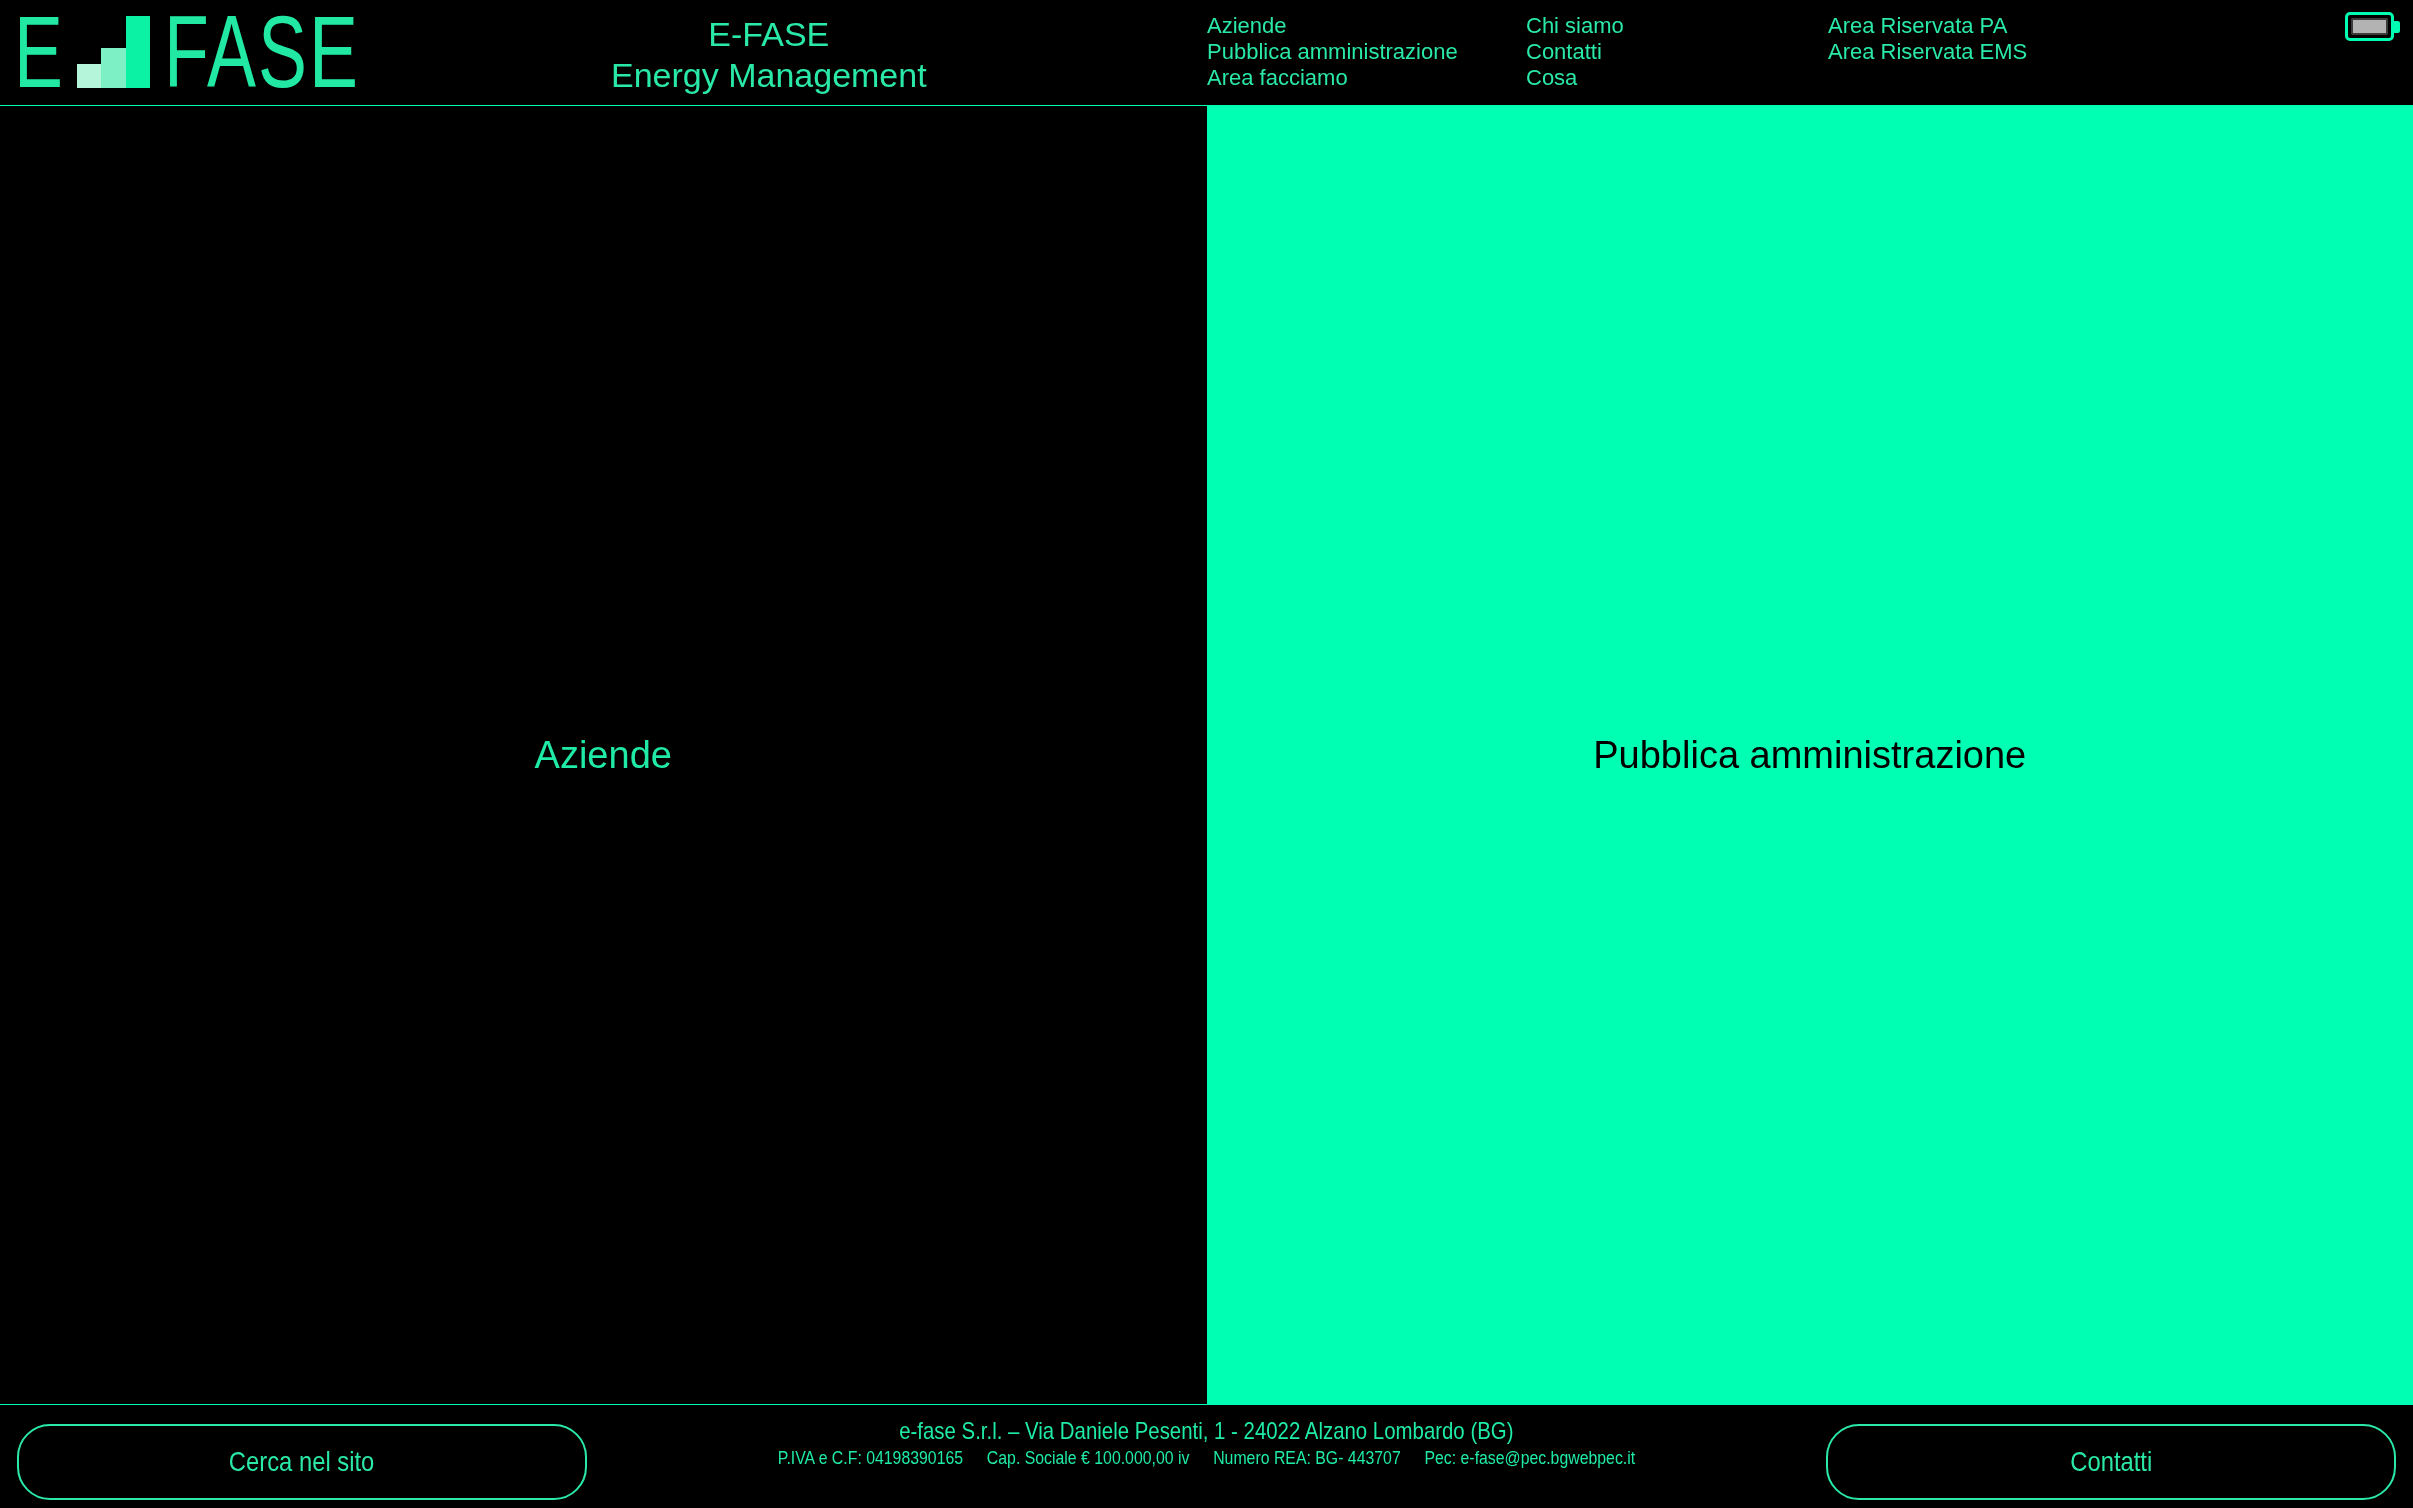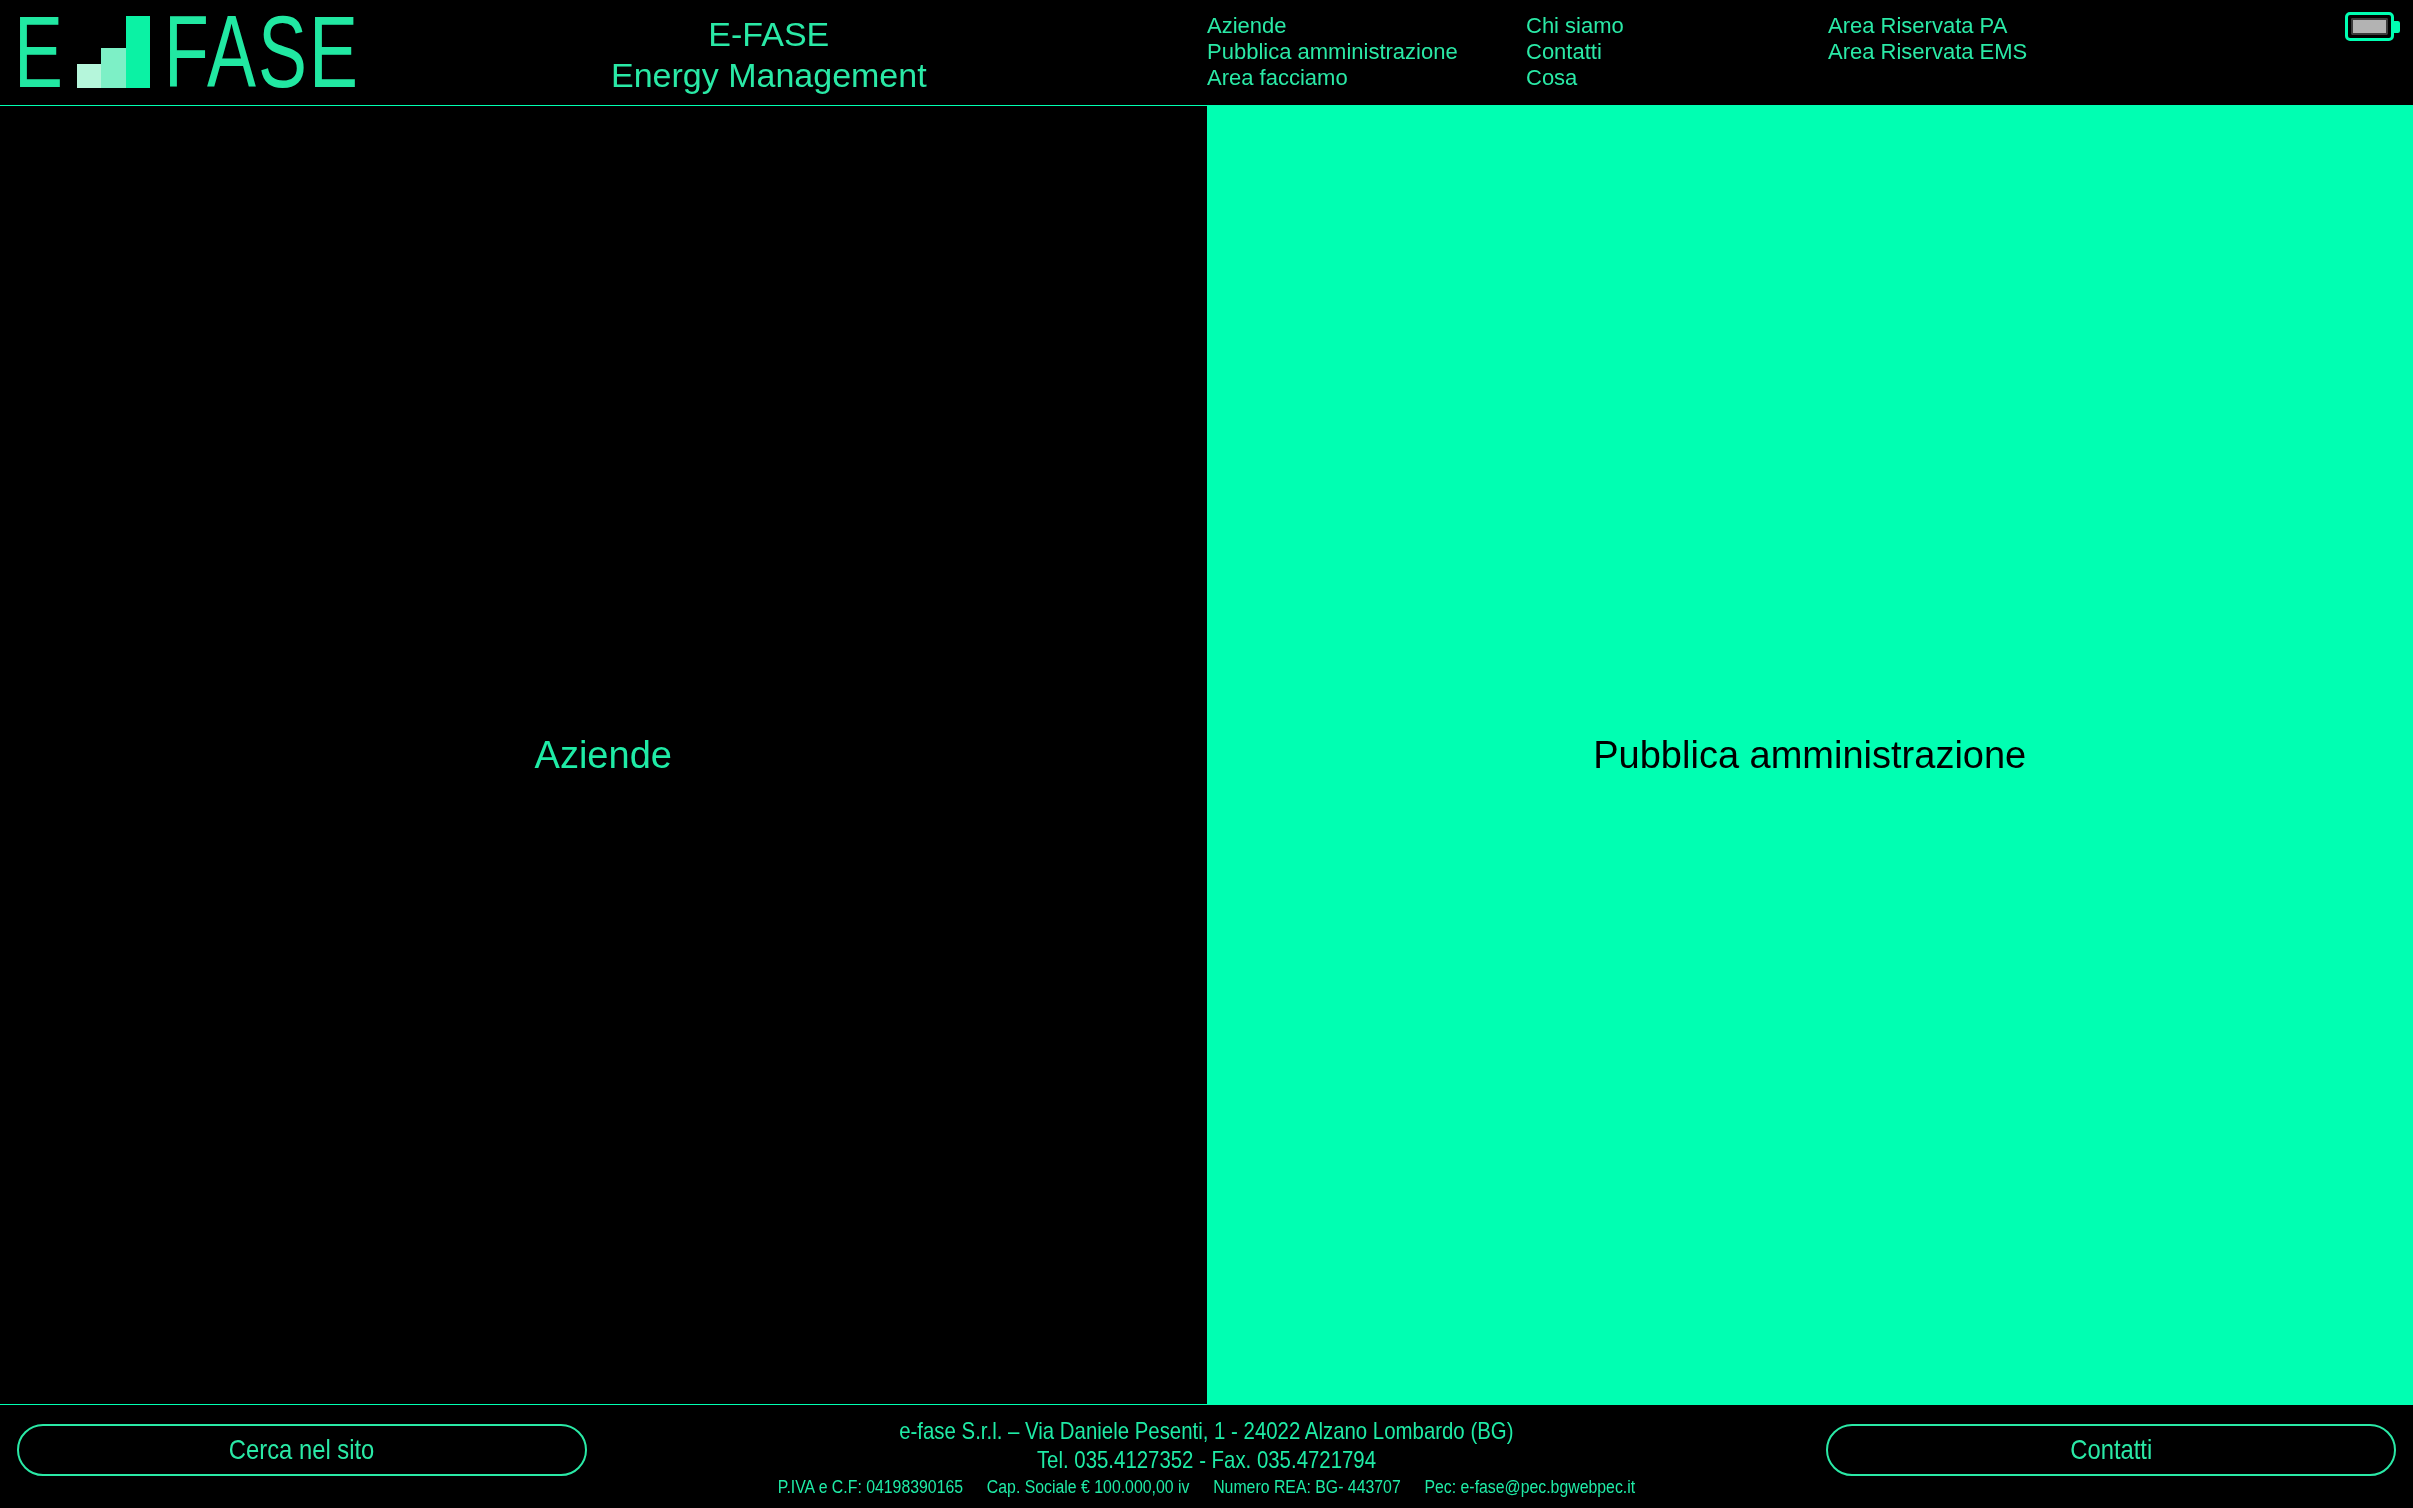--- a/index.html
+++ b/index.html
@@ -79,21 +79,21 @@
   .panel-label{font-size:38px; line-height:43px;}
   .panel-left .panel-label{color:#1feba6;}
   .panel-right .panel-label{color:#000000;}
 
   
   .footer{
     height:104px; flex:none; position:relative;
     border-top:1.4px solid var(--panel); background:var(--bg);
   }
   .pill-button{
-    position:absolute; top:18.7px; height:52px; width:570px;
+    position:absolute; top:18.7px; height:76px; width:570px;
     border:2.2px solid var(--accent); border-radius:33px;
     background:transparent; color:var(--accent);
     display:flex; align-items:center; justify-content:center;
     font-size:28px; cursor:pointer;
   }
   .pill-left{left:17px;}
   .pill-right{right:17px;}
   .condensed{transform:scaleX(0.85); transform-origin:center; display:inline-block; white-space:nowrap;}
 
   .footer-center{
@@ -163,21 +163,20 @@
   </div>
 
   <div class="footer">
 
     <button class="pill-button pill-left">
       <span class="condensed">Cerca nel sito</span>
     </button>
 
     <div class="footer-center">
       <div class="addr-line"><span class="condensed">e-fase S.r.l. – Via Daniele Pesenti, 1 - 24022 Alzano Lombardo (BG)</span></div>
-      <div class="addr-line"><span class="condensed">Tel. 035.4127352 - Fax. 035.4721794</span></div>
       <div class="legal-line">
         <span>P.IVA e C.F: 04198390165</span>
         <span>Cap. Sociale € 100.000,00 iv</span>
         <span>Numero REA: BG- 443707</span>
         <span>Pec: e-fase@pec.bgwebpec.it</span>
       </div>
     </div>
 
     <button class="pill-button pill-right">
       <span class="condensed">Contatti</span>

